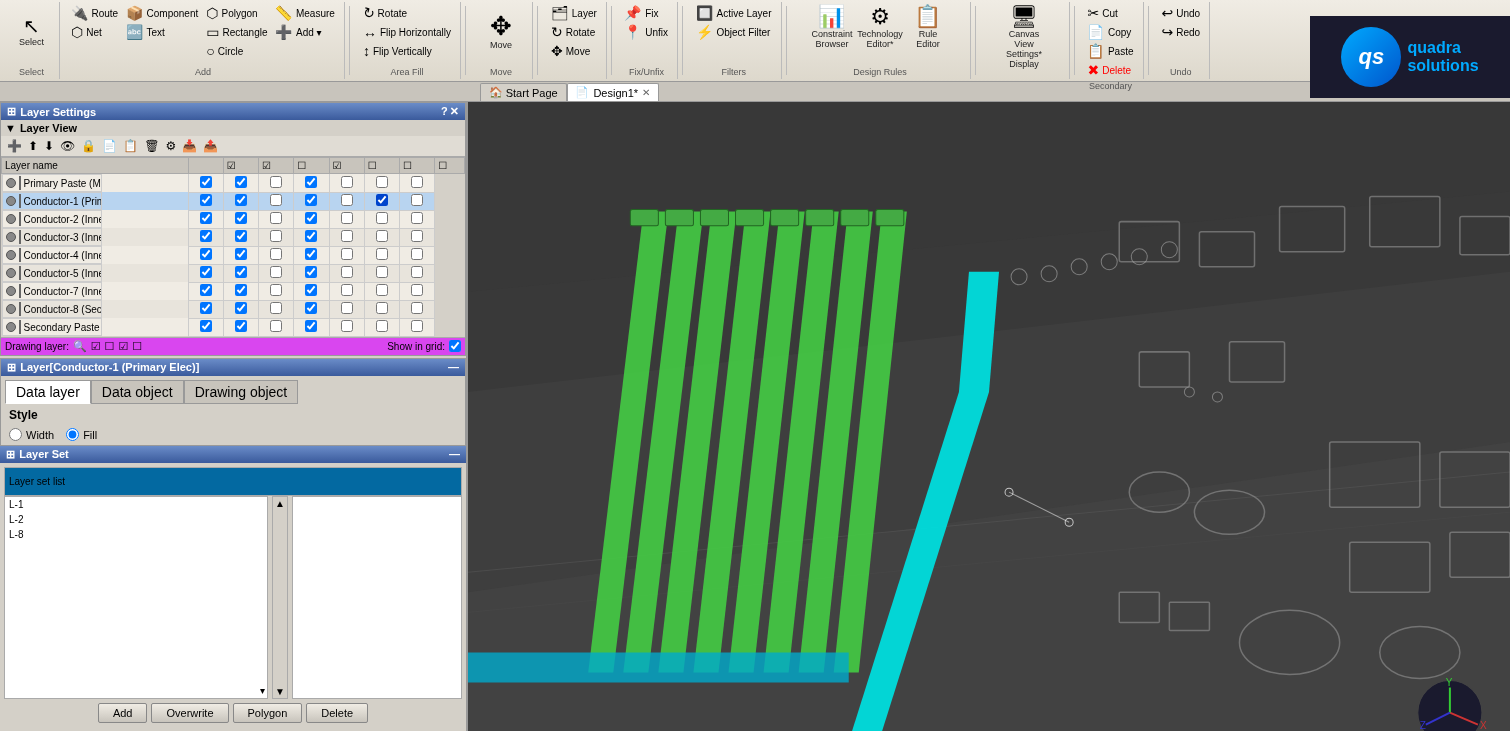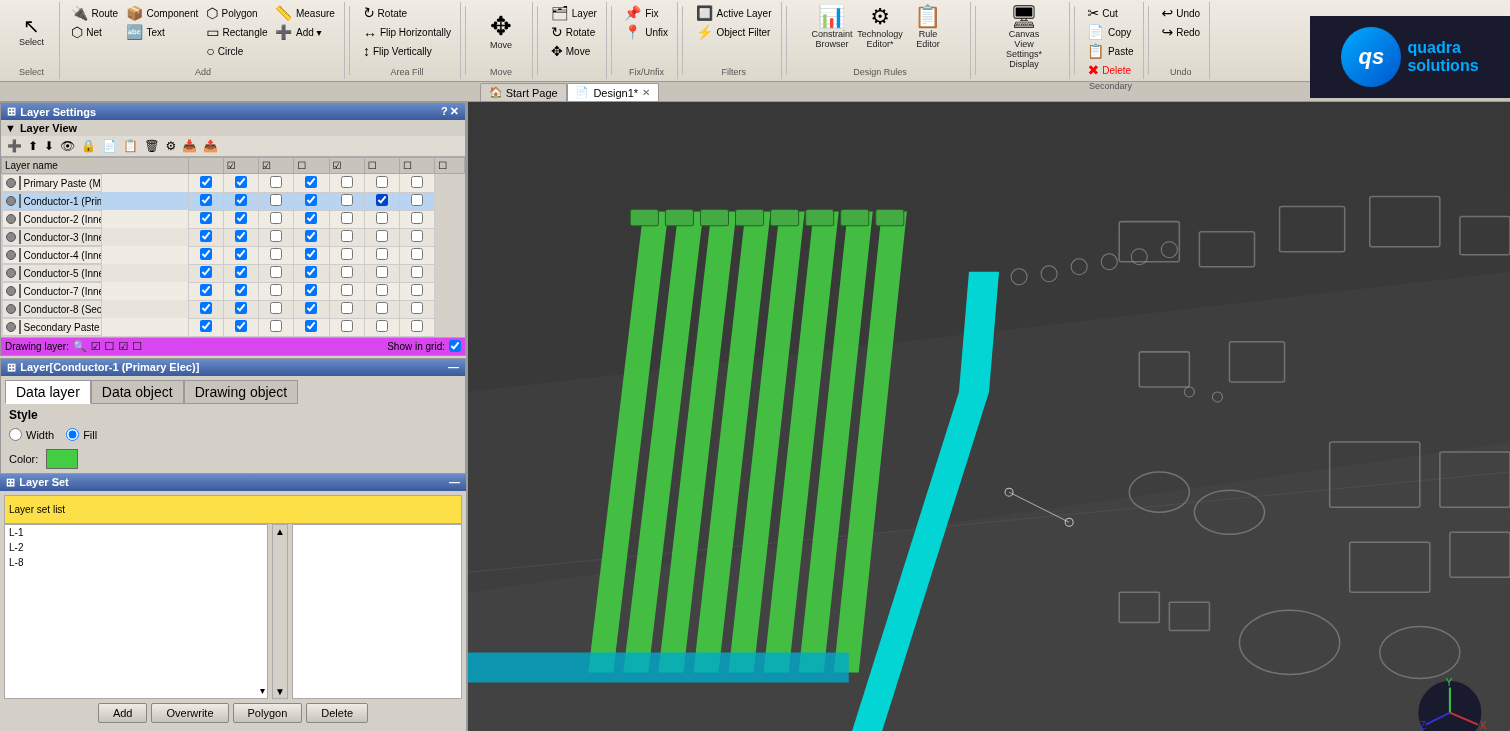--- a/index.html
+++ b/index.html
@@ -67,21 +67,21 @@
     .trans-bar { width: 160px; height: 14px; background: linear-gradient(90deg, #4488cc 5%, #e0e0e0 5%); border: 1px solid #888; cursor: pointer; position: relative; }
     .trans-handle { position: absolute; left: 3px; top: 0; width: 6px; height: 12px; background: #2244aa; }
     .trans-value { width: 32px; padding: 1px 3px; font-size: 10px; border: 1px solid #888; background: white; text-align: right; }
     .stepper { display: flex; flex-direction: column; }
     .stepper-btn { width: 14px; height: 8px; background: #d4d0c8; border: 1px solid #888; cursor: pointer; font-size: 7px; text-align: center; line-height: 7px; }
 
     
     .layer-set-panel { flex: 1; display: flex; flex-direction: column; }
     .layer-set-header { display: flex; align-items: center; justify-content: space-between; background: linear-gradient(180deg, #6a8cc8 0%, #3a5a9c 100%); color: white; padding: 2px 6px; font-size: 11px; font-weight: bold; }
     .layer-set-body { flex: 1; display: flex; flex-direction: column; padding: 4px; }
-    .layer-set-list-header { font-size: 10px; padding: 8px 4px; background: #fde047; border: 1px solid #aaa; }
+    .layer-set-list-header { font-size: 10px; padding: 8px 4px; background: #0369a1; border: 1px solid #aaa; }
     .layer-set-list { display: flex; gap: 4px; flex: 1; }
     .layer-list-item { padding: 2px 4px; cursor: pointer; }
 
     
     .bottom-buttons { display: flex; gap: 4px; padding: 4px; justify-content: center; }
     .bottom-btn { padding: 3px 14px; background: linear-gradient(180deg, #f0ece4 0%, #c8c4bc 100%); border: 1px solid #888; cursor: pointer; font-size: 11px; border-radius: 2px; }
 
     
     .canvas-area { flex: 1; background: #3a3a3a; position: relative; overflow: hidden; }
 
@@ -486,24 +486,20 @@
           <div class="radio-group">
             <div class="radio-item">
               <input type="radio" name="style-opt" style="">
               <span>Width</span>
             </div>
             <div class="radio-item">
               <input type="radio" name="style-opt" checked="" style="">
               <span>Fill</span>
             </div>
           </div>
-          <div class="color-row" style="margin-top:8px;">
-            <span>Color:</span>
-            <div class="color-swatch" style="background:#44cc44;"></div>
-          </div>
         </div>
       </div>
     </div>
 
     <div class="layer-set-panel">
       <div class="layer-set-header">
         <div style="display:flex;align-items:center;gap:4px;">
           <span>⊞</span>
           <span>Layer Set</span>
         </div>

